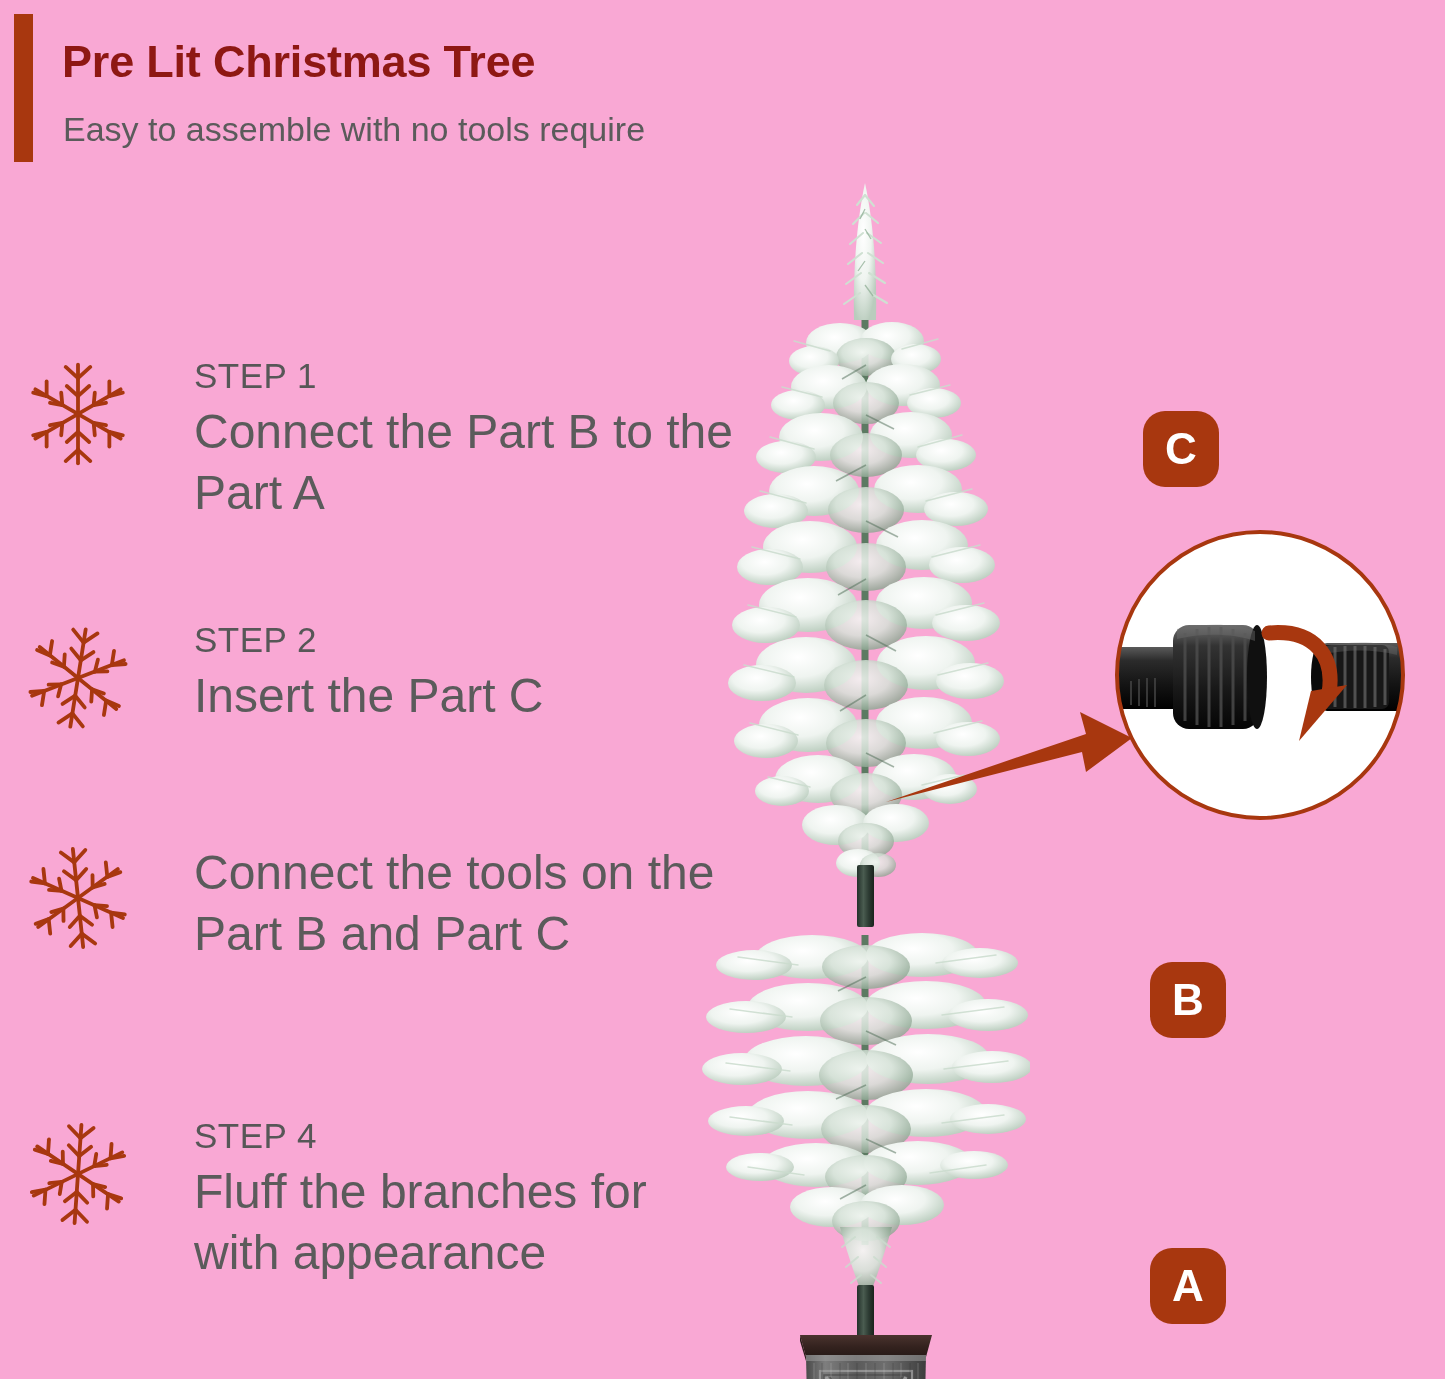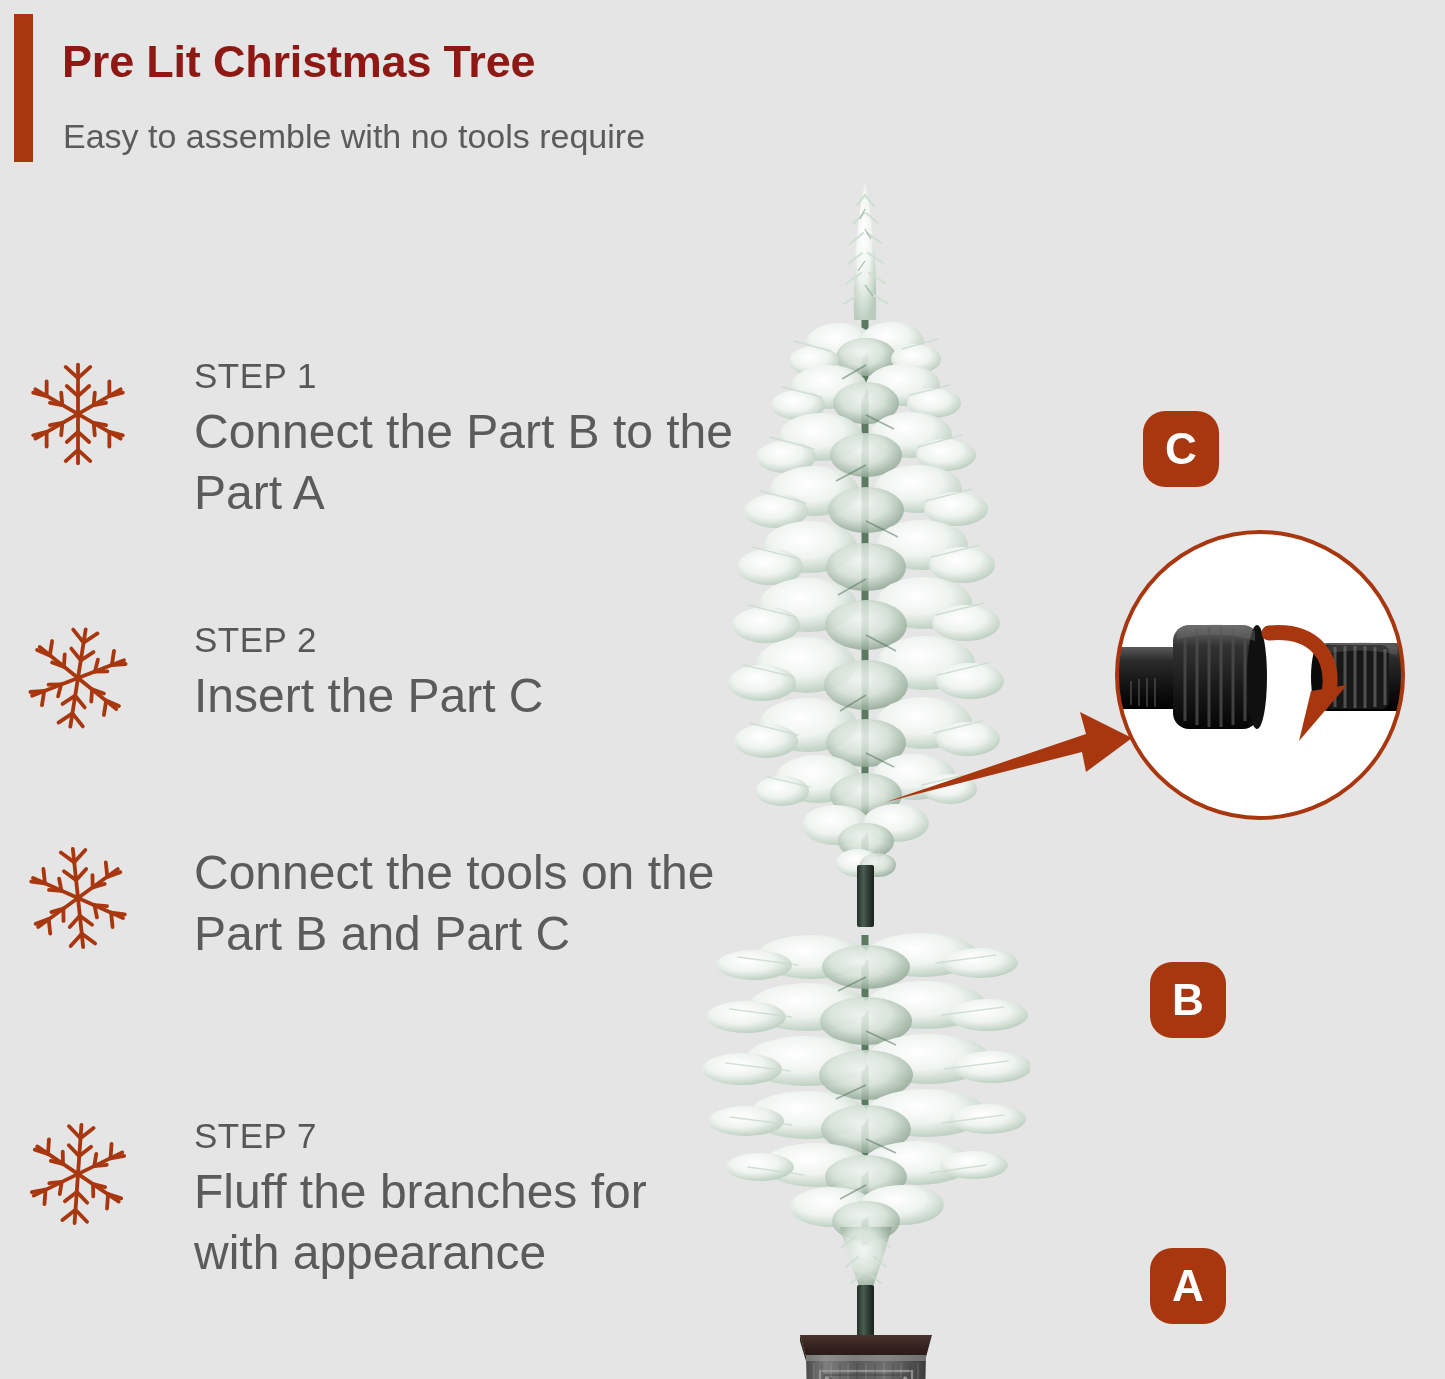--- a/index.html
+++ b/index.html
@@ -9,21 +9,21 @@
     background: #ffffff;
   }
   body {
     font-family: "Liberation Sans", sans-serif;
     -webkit-font-smoothing: antialiased;
   }
   #page {
     position: relative;
     width: 1445px;
     height: 1379px;
-    background: #e5e5e5;
+    background: #f9a8d4;
     overflow: hidden;
   }
 
   
   #header {
     position: absolute;
     left: 0;
     top: 10px;
     width: 900px;
     height: 150px;
@@ -42,21 +42,21 @@
     top: 26px;
     font-size: 45px;
     font-weight: bold;
     color: #8E1813;
     letter-spacing: -0.2px;
     white-space: nowrap;
   }
   #subtitle {
     position: absolute;
     left: 63px;
-    top: 107px;
+    top: 100px;
     font-size: 34px;
     font-weight: normal;
     color: #5B5B5B;
     white-space: nowrap;
   }
 
   
   .step {
     position: absolute;
     left: 22px;
@@ -291,21 +291,21 @@
           <line x1="64" y1="58" x2="65" y2="69"></line>
             <line x1="64" y1="58" x2="75" y2="60"></line>
           <line x1="22" y1="34" x2="22" y2="21"></line>
             <line x1="22" y1="34" x2="10" y2="31"></line>
           <line x1="36" y1="42" x2="35" y2="31"></line>
             <line x1="36" y1="42" x2="25" y2="40"></line>
         </g>
       </svg>
     </span>
     <div class="step-text">
-      <p class="step-title">STEP 7</p>
+      <p class="step-title">STEP 4</p>
       <p class="step-desc">Fluff the branches for with appearance</p>
     </div>
   </div>
 
   <div id="product-art">
     <svg viewBox="0 0 340 1215" width="340" height="1215" aria-hidden="true">
       <defs>
         <radialGradient id="flockTuft" cx="42%" cy="36%" r="68%">
           <stop offset="0%" stop-color="#FFFFFF"></stop>
           <stop offset="52%" stop-color="#EFF4F0"></stop>

